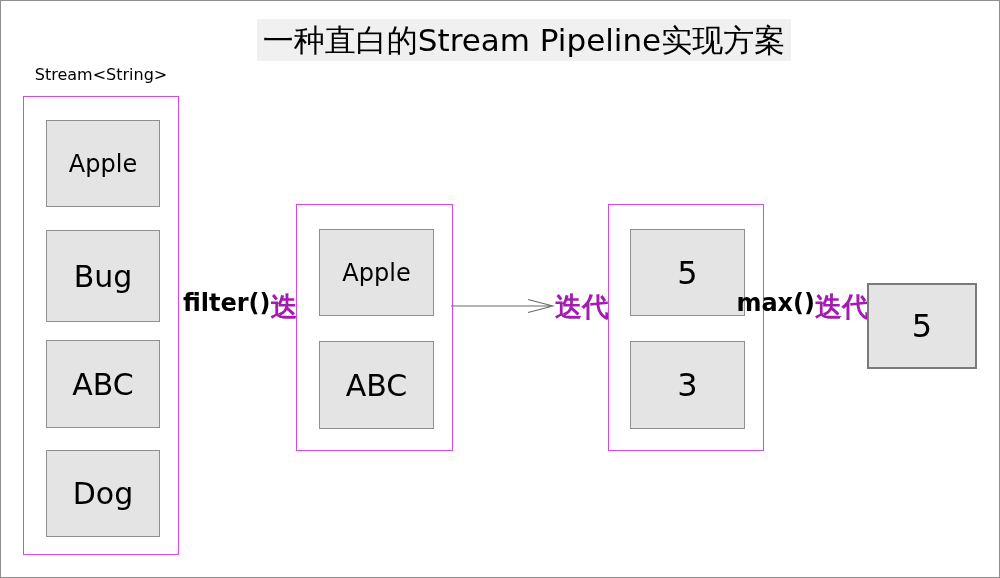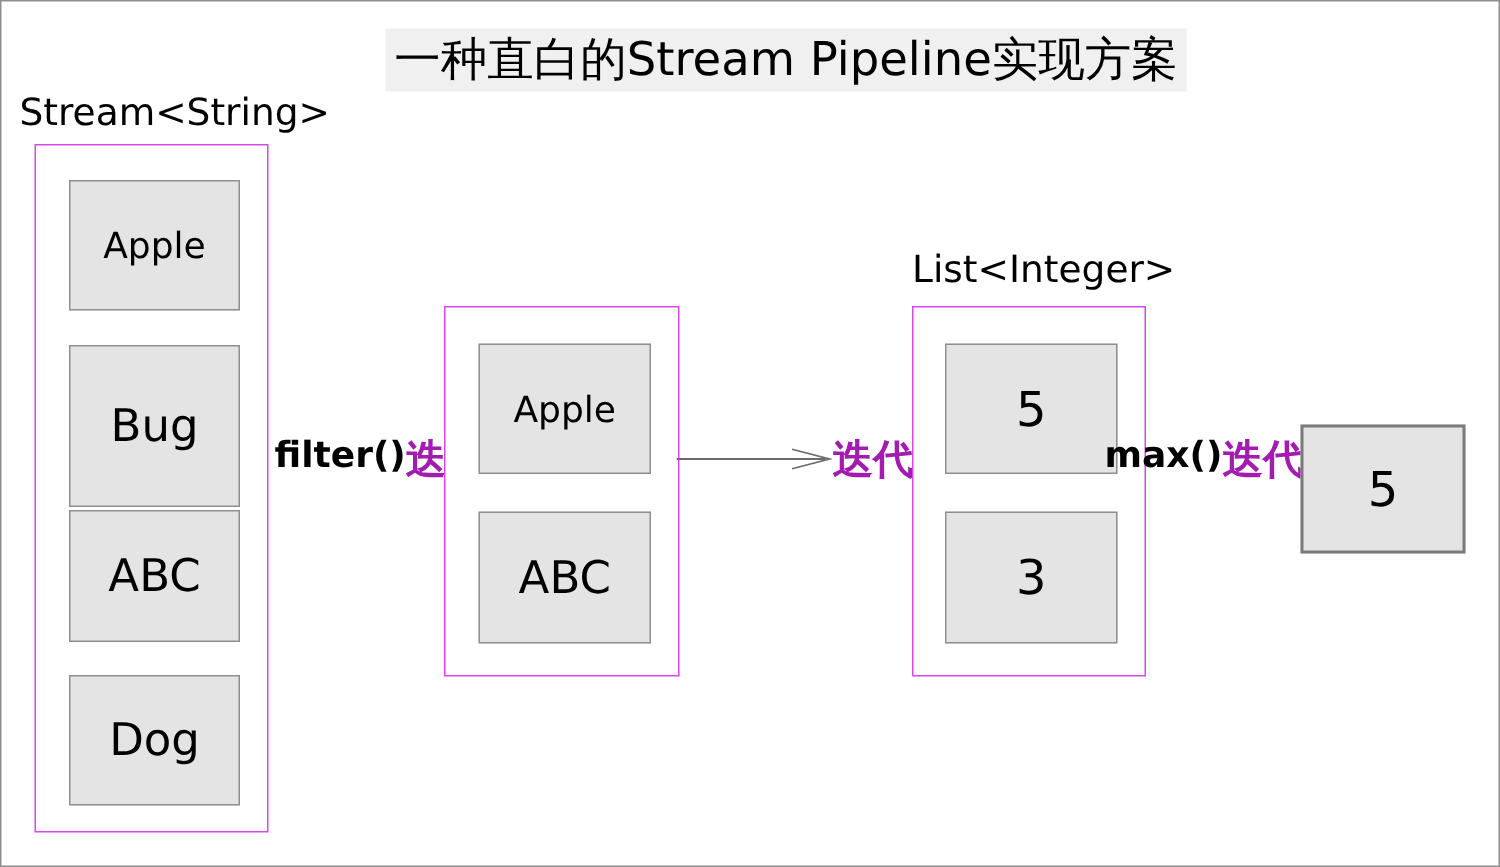--- a/index.html
+++ b/index.html
@@ -7,39 +7,39 @@
     position:relative;width:1000px;height:578px;box-sizing:border-box;
     background:#ffffff;border:1px solid #8e8e8e;overflow:hidden;
     font-family:"DejaVu Sans","Liberation Sans",sans-serif;color:#000;
   }
   .title{
     position:absolute;left:256px;top:18px;width:534px;height:42px;
     background:#f0f0f0;font-size:31px;line-height:42px;text-align:center;
     white-space:nowrap;
   }
   .stage-label{
-    position:absolute;font-size:25px;line-height:26px;text-align:center;
+    position:absolute;font-size:16px;line-height:26px;text-align:center;
     white-space:nowrap;
   }
   .container{
     position:absolute;box-sizing:border-box;border:1px solid #d946ef;background:#fff;
   }
   .item{
     position:absolute;box-sizing:border-box;background:#e4e4e4;border:1px solid #8f8f8f;
     display:flex;align-items:center;justify-content:center;
   }
   .item--sm{font-size:24px;}
   .item--lg{font-size:30px;}
   .item--num{font-size:32px;}
   
   #label-1{left:12px;top:61px;width:176px;}
   #cont-1{left:22px;top:95px;width:156px;height:459px;}
   #cont-1 .item{left:22px;width:114px;}
   #s1-i0{top:23px;height:87px;}
-  #s1-i1{top:133px;height:108px;text-align:center;}
+  #s1-i1{top:133px;height:92px;text-align:center;}
   #s1-i2{top:243px;height:88px;}
   #s1-i3{top:353px;height:87px;}
   
   #label-2{left:295px;top:166px;width:157px;}
   #cont-2{left:295px;top:203px;width:157px;height:247px;}
   #cont-2 .item{left:22px;width:115px;}
   #s2-i0{top:24px;height:87px;}
   #s2-i1{top:136px;height:88px;}
   
   #label-3{left:607px;top:166px;width:156px;}
@@ -93,21 +93,20 @@
     <div class="item item--lg" id="s2-i1">ABC</div>
   </div>
 
   <div class="arrow-group" id="arrow-2">
     <svg class="arrow-svg" width="104" height="16" viewBox="0 0 104 16">
       <path d="M0,8 H99 M77,1.5 L102,8 L77,14.5" fill="none" stroke="#6b6b6b" stroke-width="1.2"></path>
     </svg>
     <div class="note">迭代</div>
   </div>
 
-  <div class="stage-label" id="label-3">List&lt;Integer&gt;</div>
   <div class="container" id="cont-3">
     <div class="item item--num" id="s3-i0">5</div>
     <div class="item item--num" id="s3-i1">3</div>
   </div>
 
   <div class="arrow-group" id="arrow-3">
     <div class="op">max()</div>
     <svg class="arrow-svg" width="88" height="16" viewBox="0 0 88 16">
       <path d="M0,8 H83 M61,1.5 L86,8 L61,14.5" fill="none" stroke="#6b6b6b" stroke-width="1.2"></path>
     </svg>

